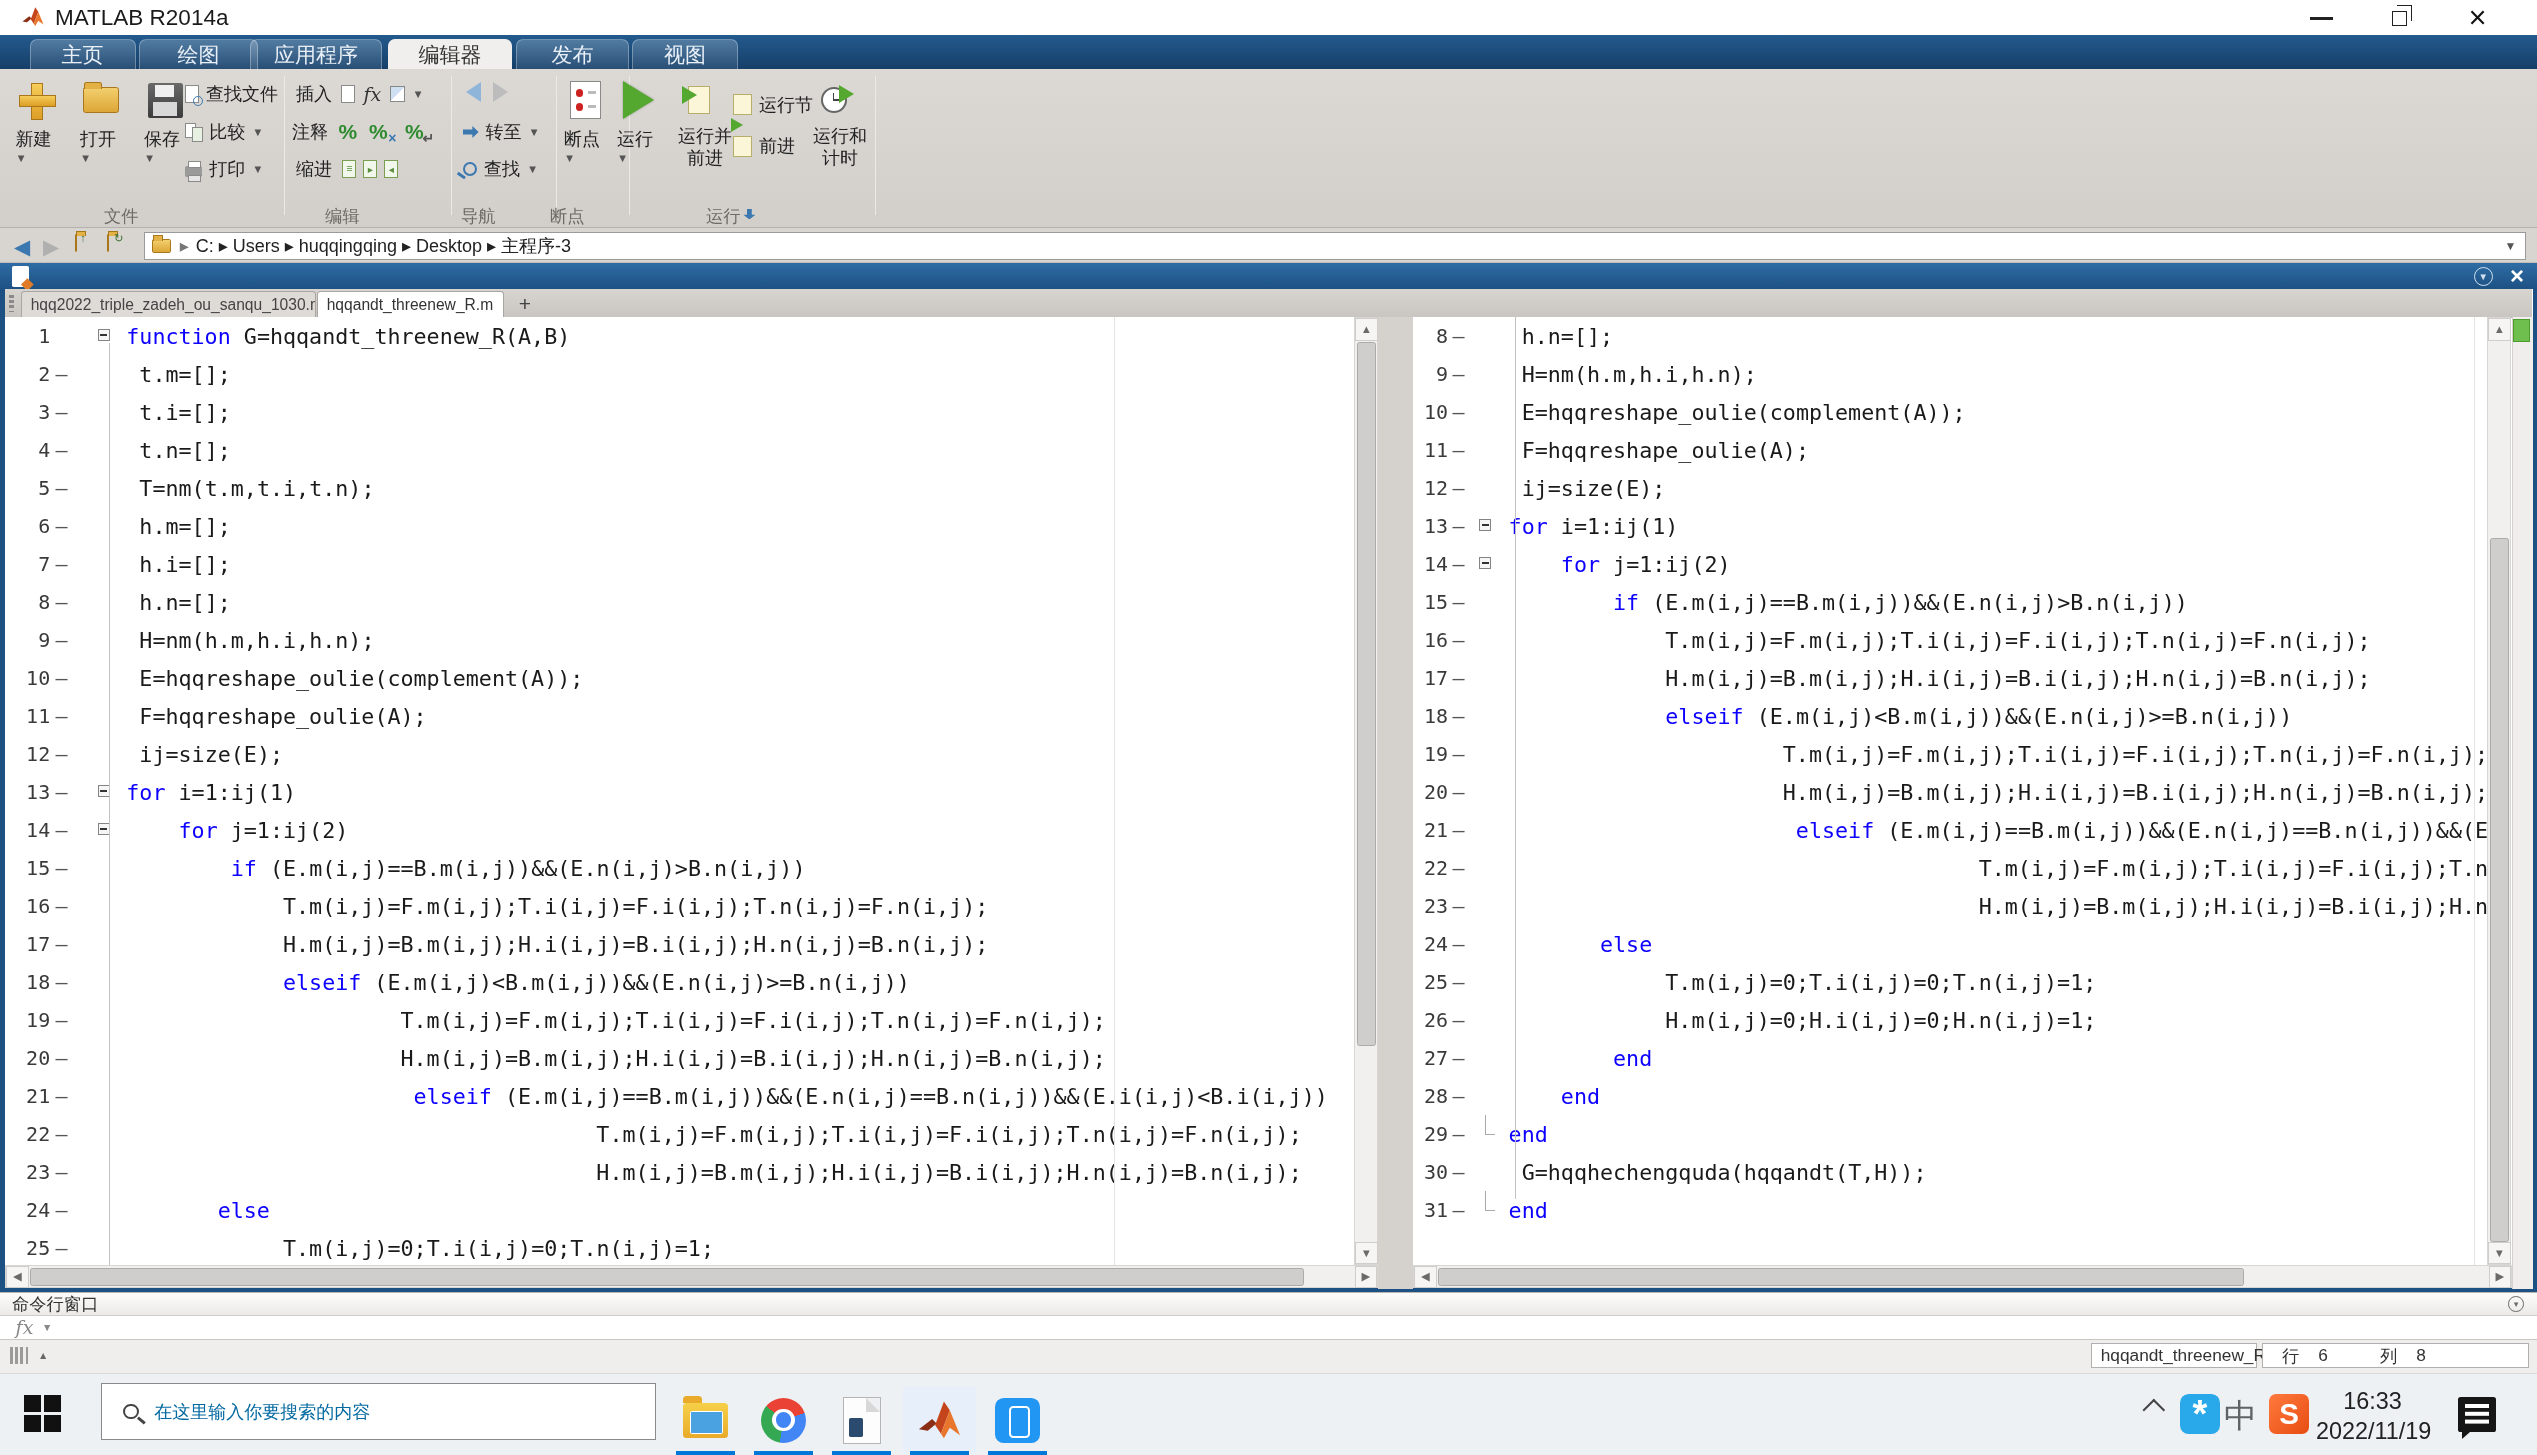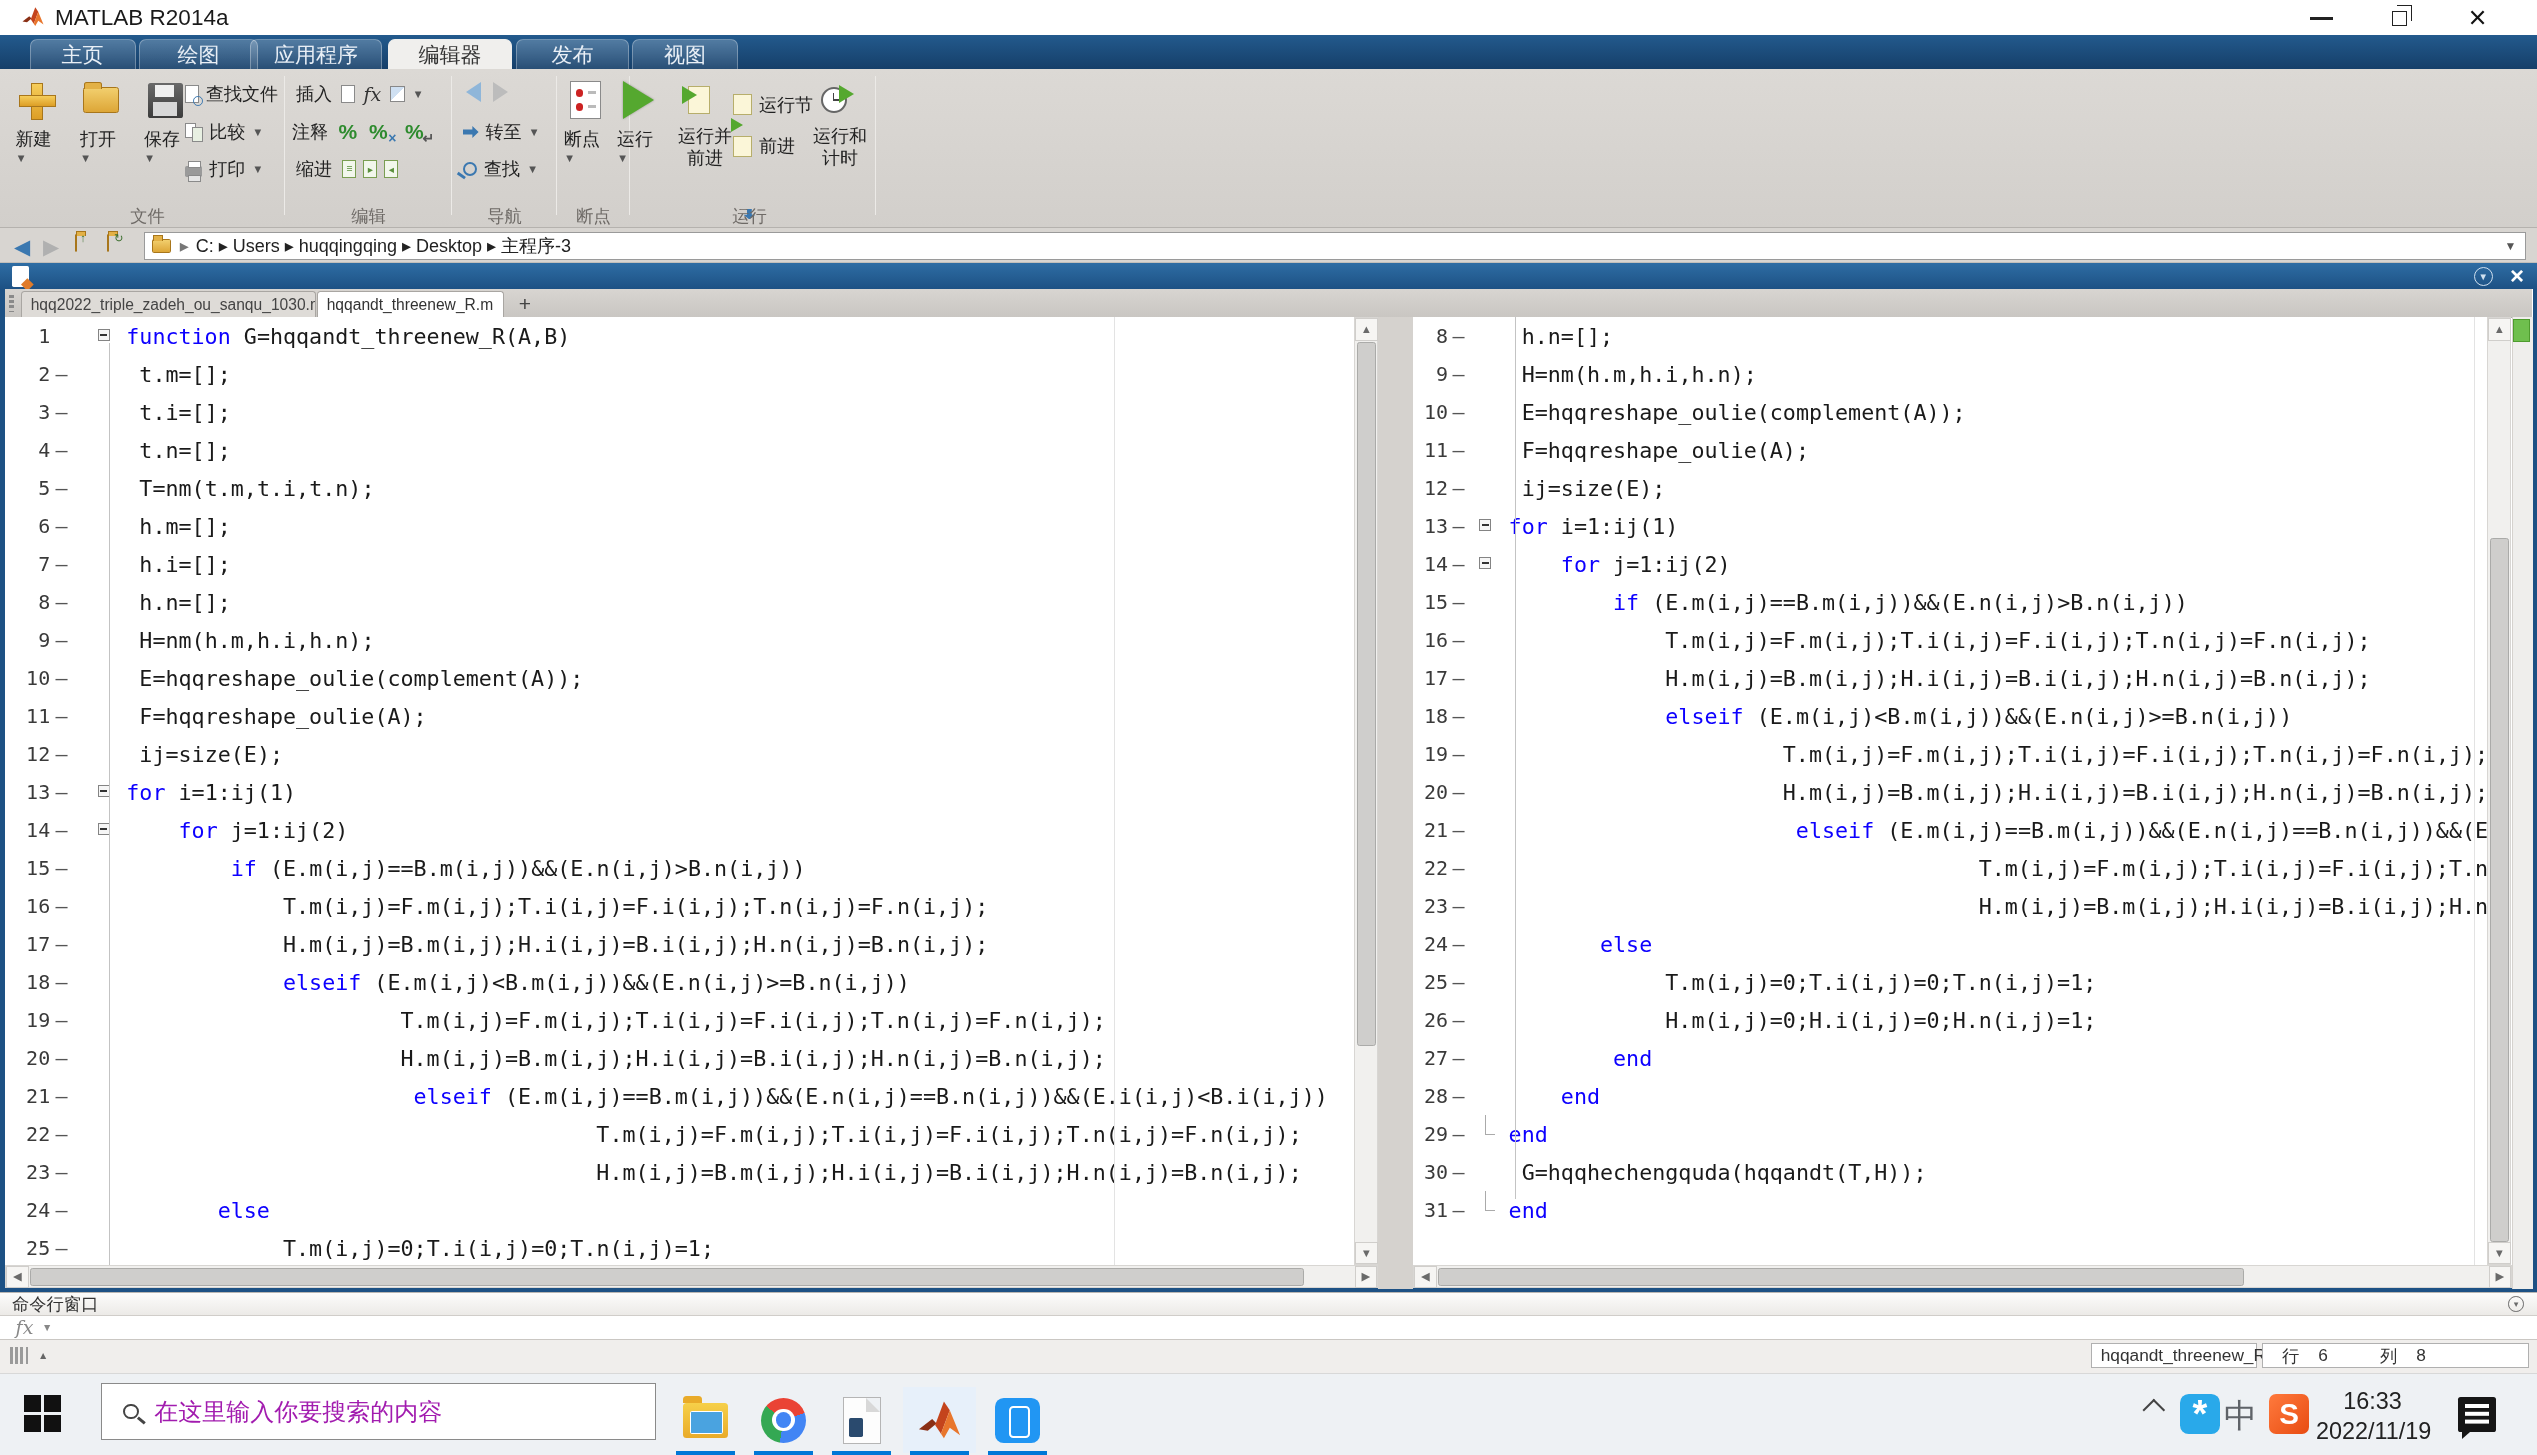--- a/index.html
+++ b/index.html
@@ -46,21 +46,21 @@
   .doc-search { left:2232px; top:38px; width:251px; height:28px; background:#fff; border:0.9px solid #9ab0c4; display:flex; align-items:center; }
   .doc-search .ph { flex:1; font-size:18px; color:#555; padding-left:8.7px; }
   .mag { width:12px; height:12px; border:2.6px solid #3b78b0; border-radius:50%; position:relative; margin-right:12px; }
   .mag:after { content:""; position:absolute; left:-7px; top:8.7px; width:7.8px; height:2.6px; background:#3b78b0; transform:rotate(35deg); }
   .collapse-btn { left:2499px; top:42px; width:26px; height:21px; display:flex; flex-direction:column; align-items:center; }
   .collapse-btn b { width:14px; height:2.6px; background:#dfe7ef; margin-bottom:1.7px; }
   .collapse-btn i { width:0; height:0; border-left:7px solid transparent; border-right:7px solid transparent; border-top:7.8px solid #dfe7ef; }
 
   
   .toolbar { left:0; top:69px; width:2538px; height:159px; background:linear-gradient(#dcd9d5,#d2cfcb); border-bottom:0.9px solid #b5b2ae; }
-  .grp-label { top:135px; font-size:17.3px; color:#6e6a66; text-align:center; }
+  .grp-label { top:135px; font-size:17.3px; color:#6e6a66; text-align:left; }
   .grp-div { top:7px; width:0.9px; height:139px; background:#bdbab6; border-right:0.9px solid #eceae7; }
   .bigbtn { top:10.4px; width:59px; display:flex; flex-direction:column; align-items:flex-start; }
   .bigbtn .lbl { font-size:18px; color:#222; margin-top:5.2px; }
   .bigbtn .arr { margin-top:1.7px; font-size:11.3px; color:#555; }
   .icon48 { width:42px; height:42px; display:flex; align-items:center; justify-content:center; position:relative; }
   .ic-plus { width:35px; height:35px; position:relative; }
   .ic-plus:before,.ic-plus:after { content:""; position:absolute; background:linear-gradient(#f6cd5a,#dd9e26); border:0.9px solid #a8761b; }
   .ic-plus:before { left:12px; top:0; width:10.4px; height:35px; } .ic-plus:after { left:0; top:12px; width:35px; height:10.4px; }
   .ic-folder { width:36px; height:26px; background:linear-gradient(#f2cf6e,#ddA637); border:0.9px solid #a8761b; border-radius:2.6px; position:relative; }
   .ic-folder:before { content:""; position:absolute; left:0; top:-6px; width:15.6px; height:6px; background:#e3b146; border:0.9px solid #a8761b; border-bottom:none; border-radius:2.6px 2.6px 0 0; }
@@ -177,21 +177,21 @@
   .sbox2 { left:2262px; width:267px; }
   .sbox2 span { margin-left:19px; }
 
   
   .taskbar { left:0; top:1373px; width:2538px; height:83px; background:#eef1f4; border-top:0.9px solid #d8d8d8; }
   .startbtn { left:24px; top:1395px; width:38px; height:38px; display:grid; grid-template-columns:17.3px 17.3px; grid-template-rows:17.3px 17.3px; gap:2.6px; }
   .startbtn i { background:#111; }
   .tsearch { left:101px; top:1383px; width:555px; height:57px; background:#fff; border:0.9px solid #8a8a8a; display:flex; align-items:center; }
   .tsearch .mag2 { width:15.6px; height:15.6px; border:2.6px solid #444; border-radius:50%; position:relative; margin:0 15.6px 0 21px; }
   .tsearch .mag2:after { content:""; position:absolute; left:12px; top:13px; width:8.7px; height:2.6px; background:#444; transform:rotate(40deg); }
-  .tsearch .ph { font-size:24px; color:#a21caf; }
+  .tsearch .ph { font-size:18px; color:#0369a1; }
   .tapp { top:1387px; width:73px; height:66px; display:flex; align-items:center; justify-content:center; }
   .tapp.active { background:#e7f0fa; }
   .underline { top:1451px; height:5.2px; background:#0078d7; }
   .ic-explorer { width:45px; height:35px; background:linear-gradient(#f6d049,#e9ab29); border-radius:3.5px; position:relative; }
   .ic-explorer:before { content:""; position:absolute; left:0; top:-7px; width:19px; height:7px; background:#e9ab29; border-radius:3.5px 3.5px 0 0; }
   .ic-explorer:after { content:""; position:absolute; left:7px; top:8.7px; width:31px; height:21px; background:#4aa3e0; border-radius:1.7px; border:1.7px solid #fff; }
   .ic-chrome { width:45px; height:45px; border-radius:50%; background:conic-gradient(from -50deg,#ea4335 0 120deg,#4285f4 0 240deg,#34a853 0 360deg); position:relative; }
   .ic-chrome:before { content:""; position:absolute; left:11.3px; top:11.3px; width:22.5px; height:22.5px; background:#fff; border-radius:50%; }
   .ic-chrome:after { content:""; position:absolute; left:14.7px; top:14.7px; width:15.6px; height:15.6px; background:#4285f4; border-radius:50%; }
   .ic-docapp { width:38px; height:47px; background:#fdfdfd; border:0.9px solid #b5b5b5; position:relative; }

